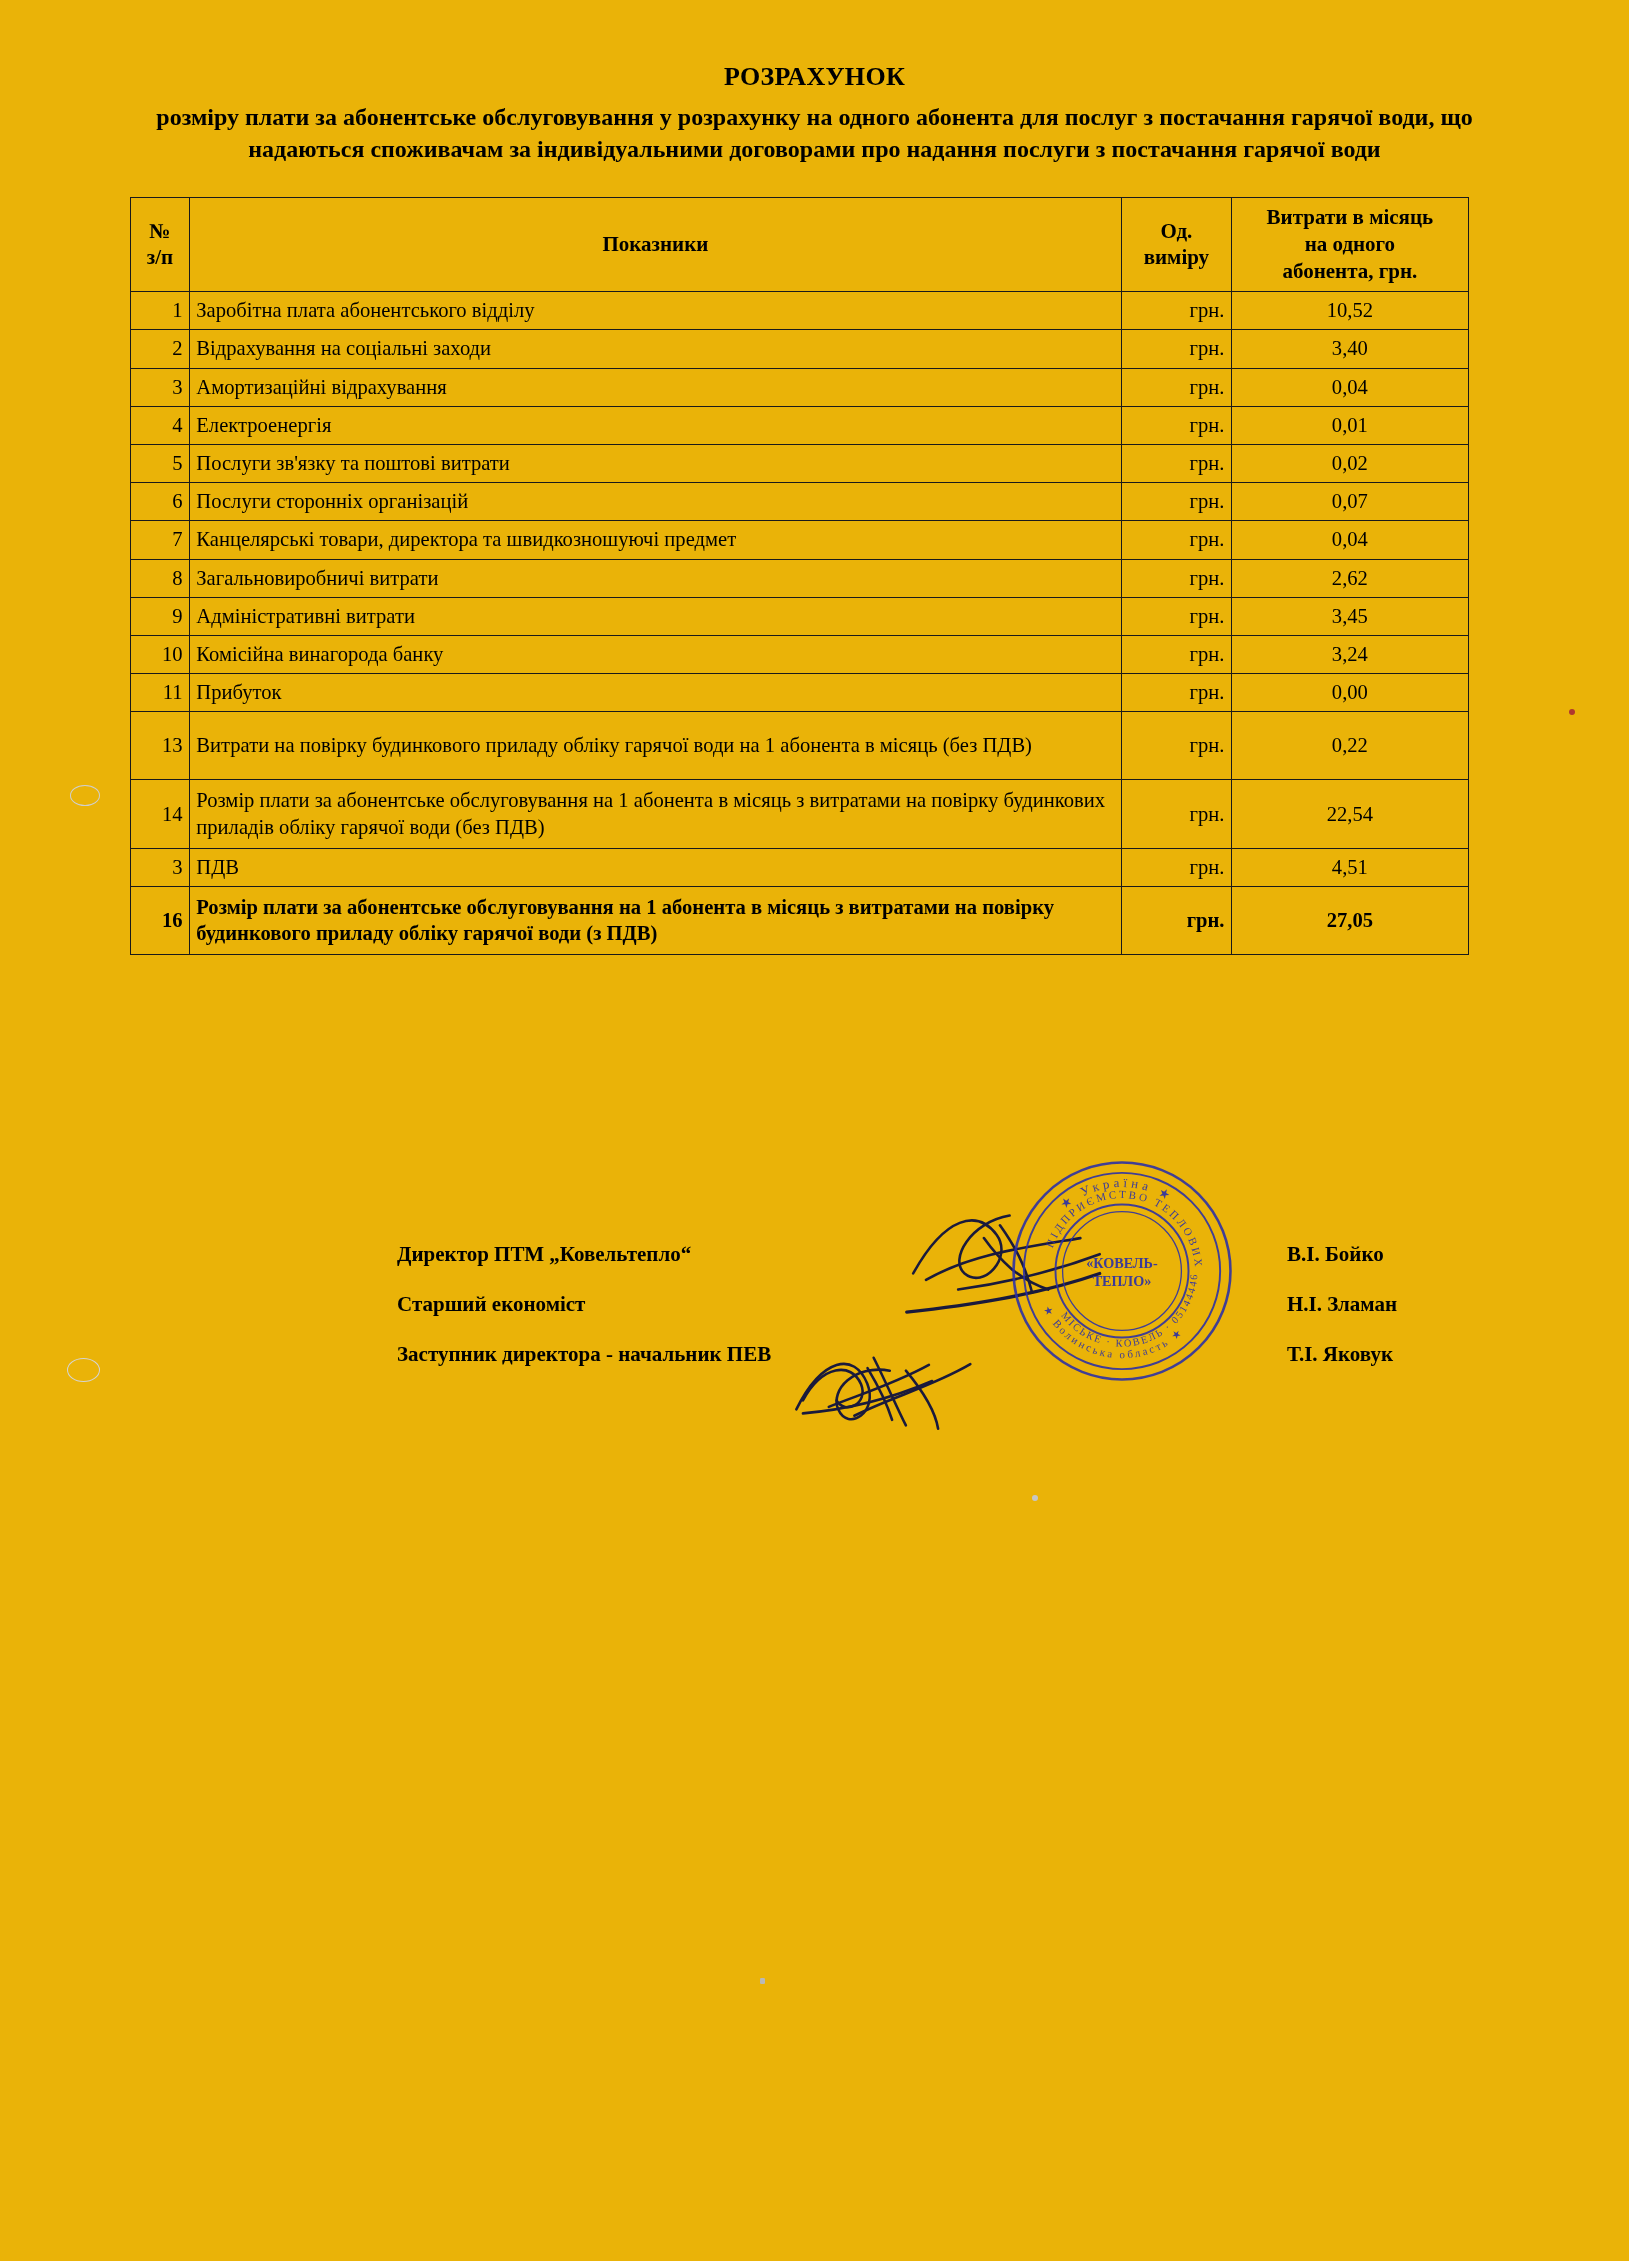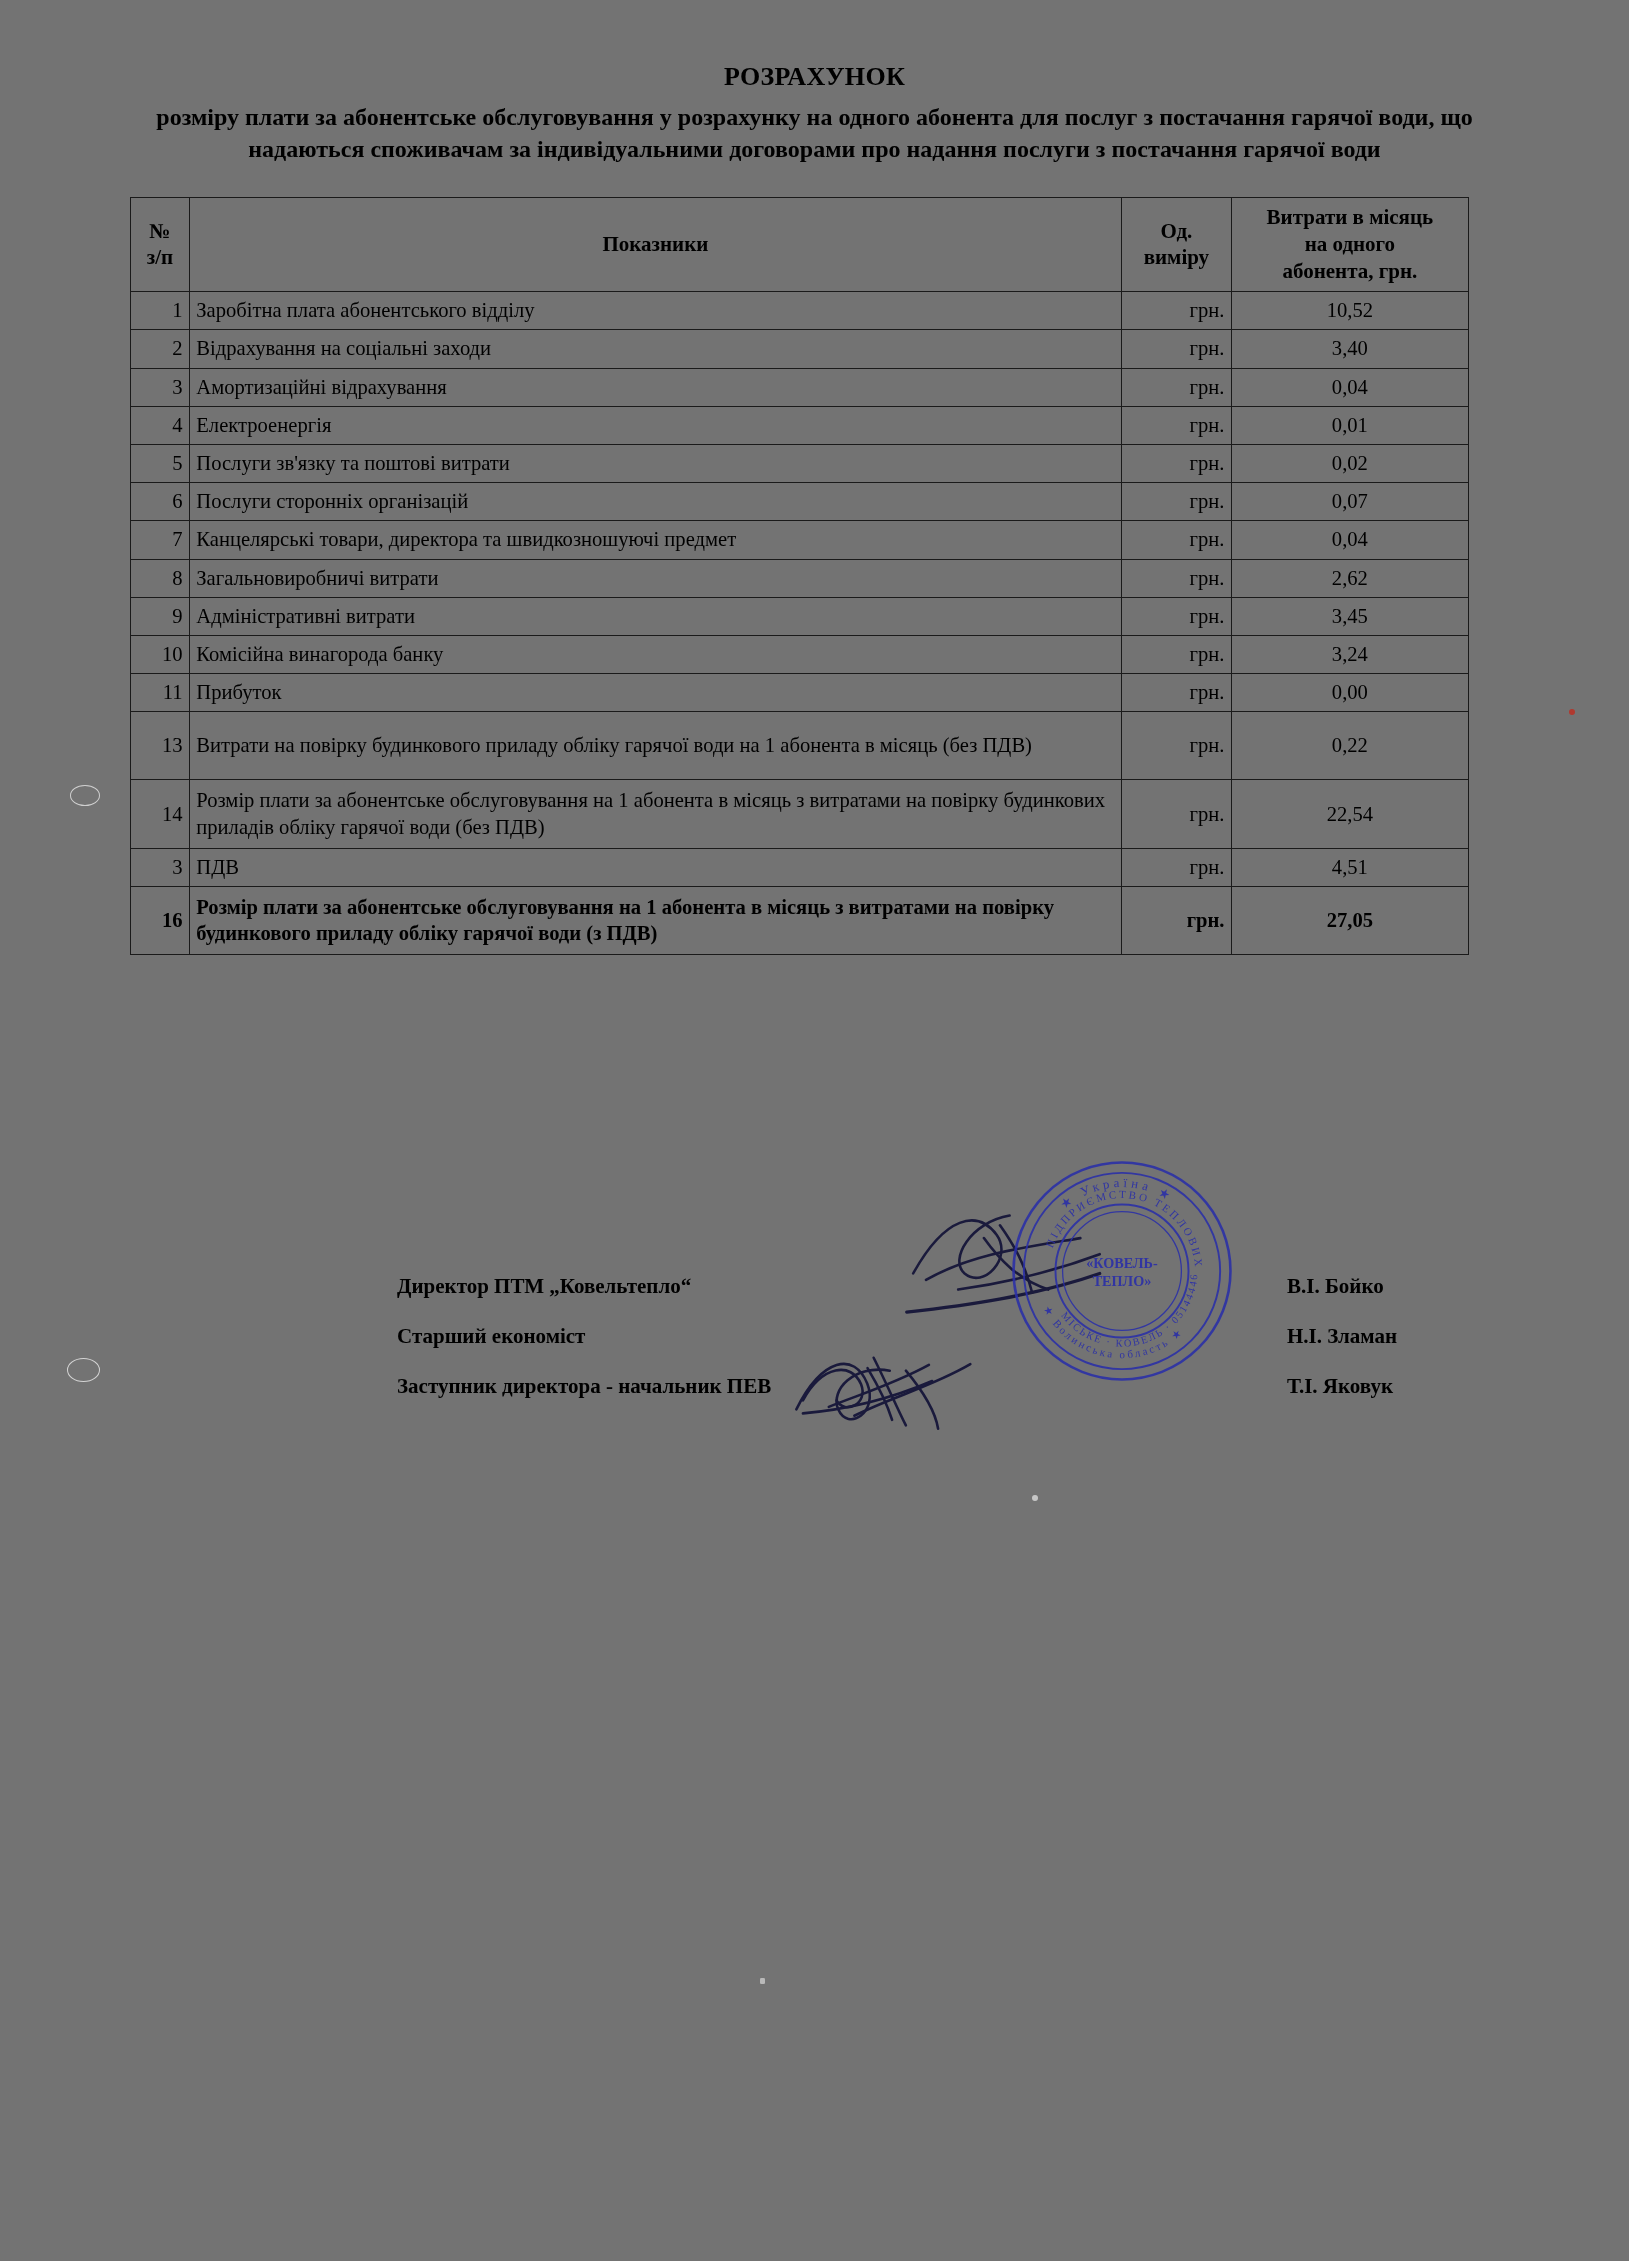--- a/index.html
+++ b/index.html
@@ -13,21 +13,21 @@
     position: relative;
     font-family: "Liberation Serif", serif;
     color: #000000;
     overflow: hidden;
   }
   .page {
     position: absolute;
     left: 0; top: 0;
     width: 1630px;
     height: 2261px;
-    background: #737373;
+    background: #eab308;
   }
   .doc-wrap {
     position: absolute;
     left: 126px;
     top: 62px;
     width: 1377px;
   }
   .title-block {
     text-align: center;
   }
@@ -92,21 +92,20 @@
   }
   tr.short td {
     height: 32px;
   }
 
   .signatures {
     position: absolute;
     left: 271px;
     top: 1180px;
     width: 1096px;
-    margin-top: 32px;
   }
   .sig-row {
     position: relative;
     height: 50px;
     font-size: 21px;
     font-weight: bold;
   }
   .sig-role {
     position: absolute;
     left: 0;

